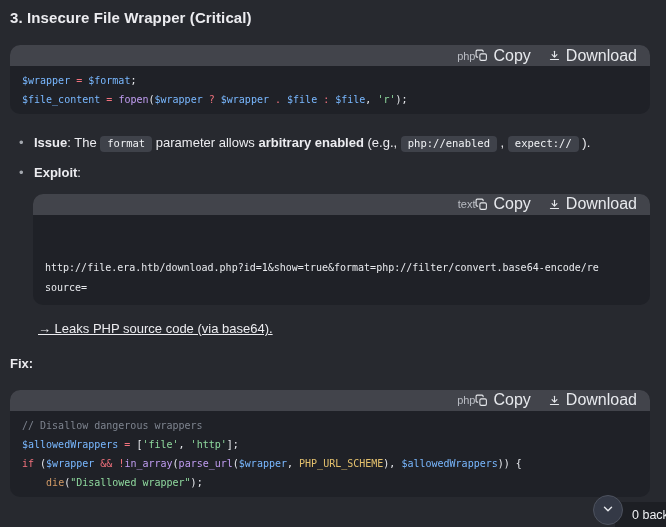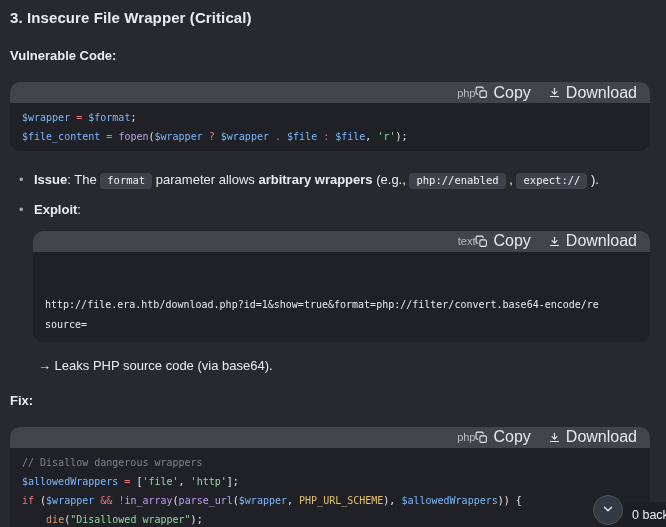--- a/index.html
+++ b/index.html
@@ -36,21 +36,21 @@
   .code-line{height:19px;line-height:19px;}
   .codeblock.nested .code-line{height:20px;line-height:20px;}
   .codeblock.nested .code-body{padding-top:16px;padding-bottom:7px;margin-top:27px;}
 
   .bullets{margin-top:21px;}
   .bullet{display:flex;font-size:13px;line-height:16px;margin-bottom:13px;}
   .bullet-dot{flex:none;width:13px;margin-left:9px;color:#a3a7ae;font-size:13px;}
   .bullet-content{margin-left:2px;}
 
   .para{font-size:13px;line-height:16px;margin-left:28px;}
-  .para.arrow{margin-top:16px;}
+  .para.arrow{margin-top:16px;text-decoration:underline;}
   .para.rce{margin-top:11px;}
 
   .chip{
     font-family:"DejaVu Sans Mono",monospace;font-size:10.5px;
     background:#3f424a;border-radius:4px;padding:1.5px 7px;color:#f0f2f5;
     display:inline-block;line-height:13px;vertical-align:baseline;
   }
   b{font-weight:700;}
 
   .backlinks-label{
@@ -64,21 +64,20 @@
     display:flex;align-items:center;justify-content:center;cursor:pointer;padding:0;
   }
 </style>
 </head>
 <body>
 
 <div class="content">
 
   <div class="title">3. Insecure File Wrapper (Critical)</div>
 
-  <div class="sublabel">Vulnerable Code:</div>
 
   <div class="codeblock">
     <div class="code-header">
       <span class="code-lang">php</span>
       <div class="code-actions">
         <button class="code-btn">
           <span>
               <svg width="13" height="13" viewBox="0 0 24 24" fill="none" stroke="currentColor" stroke-width="2" stroke-linecap="round" stroke-linejoin="round">
                 <rect x="9" y="9" width="12" height="12" rx="2.5"></rect>
                 <path d="M5 15H4a2 2 0 0 1-2-2V4a2 2 0 0 1 2-2h9a2 2 0 0 1 2 2v1"></path>
@@ -97,21 +96,21 @@
           <span>Download</span>
         </button>
       </div>
     </div>
     <div class="code-body"><div class="code-line"><span style="color: rgb(121, 184, 255);">$wrapper</span><span style="color: rgb(232, 234, 238);"> </span><span style="color: rgb(242, 114, 125);">=</span><span style="color: rgb(232, 234, 238);"> </span><span style="color: rgb(121, 184, 255);">$format</span><span style="color: rgb(232, 234, 238);">;</span></div><div class="code-line"><span style="color: rgb(121, 184, 255);">$file_content</span><span style="color: rgb(232, 234, 238);"> </span><span style="color: rgb(242, 114, 125);">=</span><span style="color: rgb(232, 234, 238);"> </span><span style="color: rgb(192, 157, 242);">fopen</span><span style="color: rgb(232, 234, 238);">(</span><span style="color: rgb(121, 184, 255);">$wrapper</span><span style="color: rgb(232, 234, 238);"> </span><span style="color: rgb(242, 114, 125);">?</span><span style="color: rgb(232, 234, 238);"> </span><span style="color: rgb(121, 184, 255);">$wrapper</span><span style="color: rgb(232, 234, 238);"> </span><span style="color: rgb(242, 114, 125);">.</span><span style="color: rgb(232, 234, 238);"> </span><span style="color: rgb(121, 184, 255);">$file</span><span style="color: rgb(232, 234, 238);"> </span><span style="color: rgb(242, 114, 125);">:</span><span style="color: rgb(232, 234, 238);"> </span><span style="color: rgb(121, 184, 255);">$file</span><span style="color: rgb(232, 234, 238);">, </span><span style="color: rgb(143, 217, 158);">'r'</span><span style="color: rgb(232, 234, 238);">);</span></div></div>
   </div>
 
   <div class="bullets">
     <div class="bullet">
       <span class="bullet-dot">•</span>
-      <span class="bullet-content"><b>Issue</b><span>: The </span><code class="chip">format</code><span> parameter allows </span><b>arbitrary wrappers</b><span> (e.g., </span><code class="chip">php://enabled</code><span> , </span><code class="chip">expect://</code><span> ).</span></span>
+      <span class="bullet-content"><b>Issue</b><span>: The </span><code class="chip">format</code><span> parameter allows </span><b>arbitrary enabled</b><span> (e.g., </span><code class="chip">php://enabled</code><span> , </span><code class="chip">expect://</code><span> ).</span></span>
     </div>
     <div class="bullet">
       <span class="bullet-dot">•</span>
       <span class="bullet-content"><b>Exploit</b><span>:</span></span>
     </div>
   </div>
 
   <div class="codeblock nested">
     <div class="code-header">
       <span class="code-lang">text</span>

